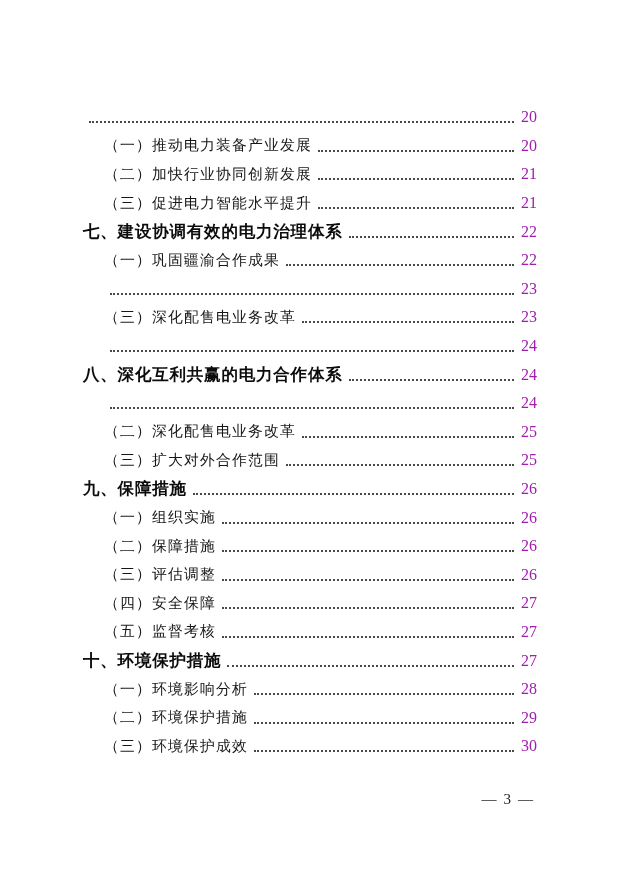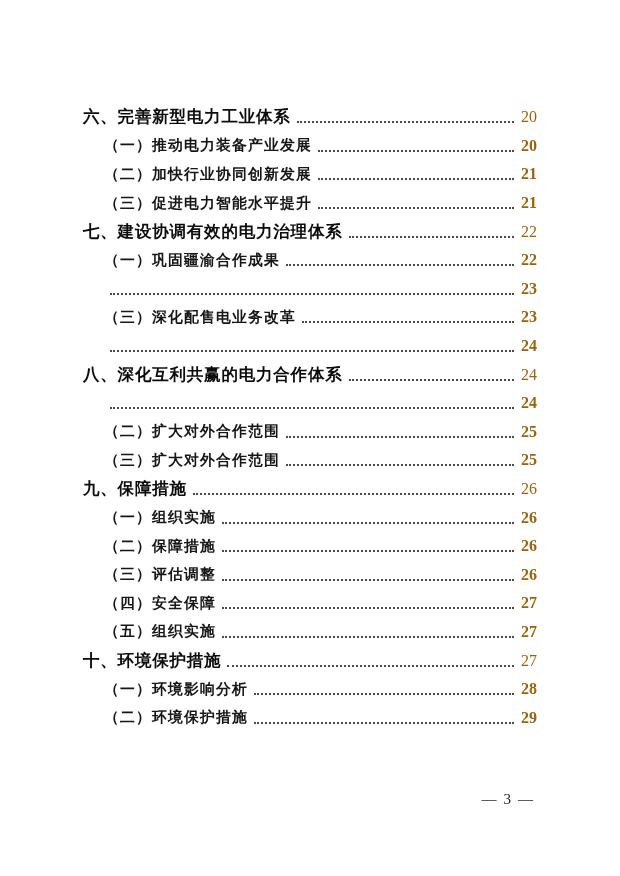--- a/index.html
+++ b/index.html
@@ -30,39 +30,38 @@
   }
   .toc-row.level1 .toc-label {
     font-family: "Liberation Sans", sans-serif;
     font-weight: bold;
     font-size: 16.5px;
     letter-spacing: 0.8px;
     color: #0c0c0c;
   }
   .toc-row.level2 {
     padding-left: 21px;
-    font-weight: bold;
   }
   .toc-row.level2 .toc-label {
     font-family: "Liberation Serif", serif;
     font-size: 14.8px;
     letter-spacing: 1.2px;
     color: #161616;
   }
   .toc-dots {
     flex: 1;
     min-width: 12px;
     border-bottom: 2px dotted #4a4a4a;
     margin: 0 3px 0 6px;
     transform: translateY(5px);
   }
   .toc-page {
     font-family: "Liberation Serif", serif;
     font-size: 16px;
-    color: #a16207;
+    color: #a21caf;
     margin-left: 4px;
   }
   .footer {
     position: absolute;
     top: 791px;
     right: 80px;
     font-family: "Liberation Serif", serif;
     font-size: 15px;
     color: #222222;
     letter-spacing: 0;
@@ -72,21 +71,20 @@
     margin: 0 7px;
   }
 </style>
 </head>
 <body>
 
 <div class="page">
 
   <div class="toc">
     <div class="toc-row level1">
-      <span class="toc-label">六、完善新型电力工业体系</span>
       <span class="toc-dots"></span>
       <span class="toc-page">20</span>
     </div>
 
     <div class="toc-row level2">
       <span class="toc-label">（一）推动电力装备产业发展</span>
       <span class="toc-dots"></span>
       <span class="toc-page">20</span>
     </div>
 
@@ -135,21 +133,21 @@
       <span class="toc-dots"></span>
       <span class="toc-page">24</span>
     </div>
 
     <div class="toc-row level2">
       <span class="toc-dots"></span>
       <span class="toc-page">24</span>
     </div>
 
     <div class="toc-row level2">
-      <span class="toc-label">（二）扩大对外合作范围</span>
+      <span class="toc-label">（二）深化配售电业务改革</span>
       <span class="toc-dots"></span>
       <span class="toc-page">25</span>
     </div>
 
     <div class="toc-row level2">
       <span class="toc-label">（三）扩大对外合作范围</span>
       <span class="toc-dots"></span>
       <span class="toc-page">25</span>
     </div>
 
@@ -177,21 +175,21 @@
       <span class="toc-page">26</span>
     </div>
 
     <div class="toc-row level2">
       <span class="toc-label">（四）安全保障</span>
       <span class="toc-dots"></span>
       <span class="toc-page">27</span>
     </div>
 
     <div class="toc-row level2">
-      <span class="toc-label">（五）组织实施</span>
+      <span class="toc-label">（五）监督考核</span>
       <span class="toc-dots"></span>
       <span class="toc-page">27</span>
     </div>
 
     <div class="toc-row level1">
       <span class="toc-label">十、环境保护措施</span>
       <span class="toc-dots"></span>
       <span class="toc-page">27</span>
     </div>
 
@@ -200,19 +198,24 @@
       <span class="toc-dots"></span>
       <span class="toc-page">28</span>
     </div>
 
     <div class="toc-row level2">
       <span class="toc-label">（二）环境保护措施</span>
       <span class="toc-dots"></span>
       <span class="toc-page">29</span>
     </div>
 
+    <div class="toc-row level2">
+      <span class="toc-label">（三）环境保护成效</span>
+      <span class="toc-dots"></span>
+      <span class="toc-page">30</span>
+    </div>
   </div>
 
   <div class="footer">
     <span class="dash">—</span><span>3</span><span class="dash">—</span>
   </div>
 
 </div>
 
 </body></html>

